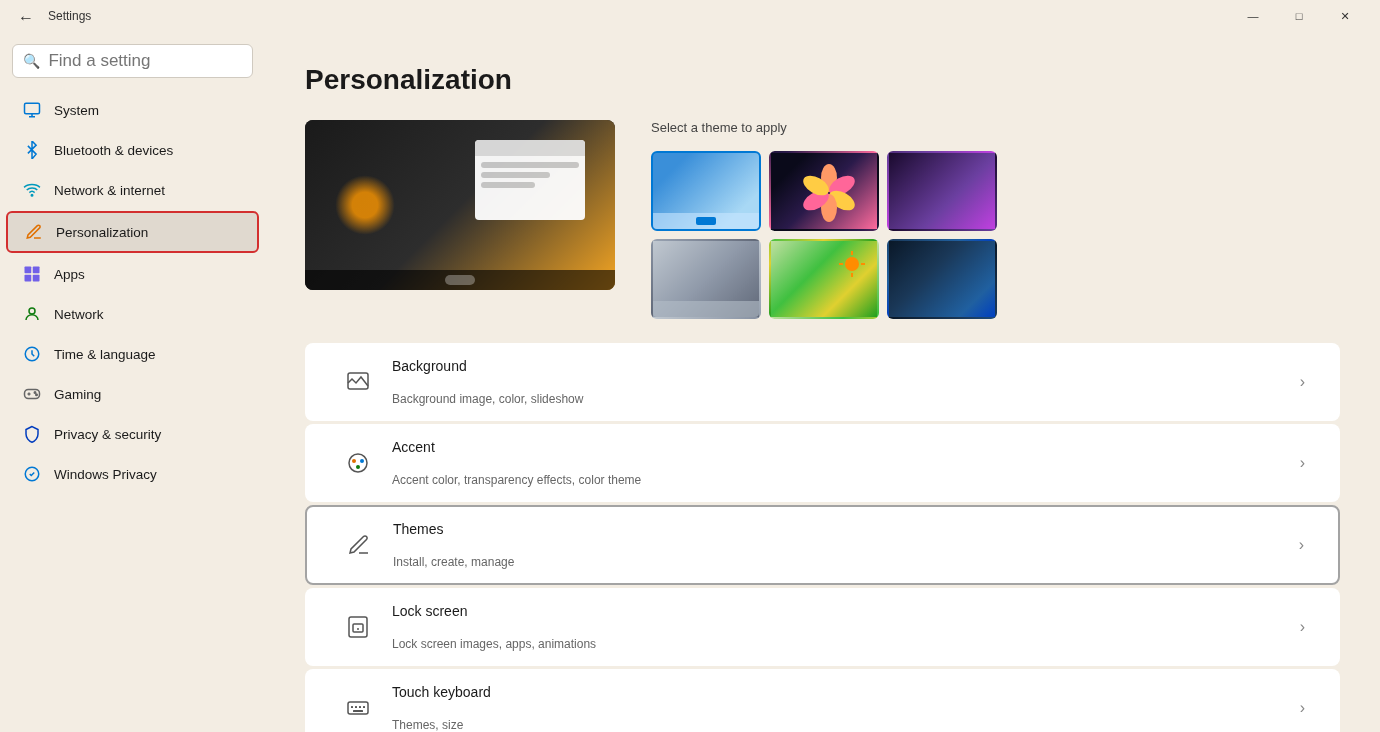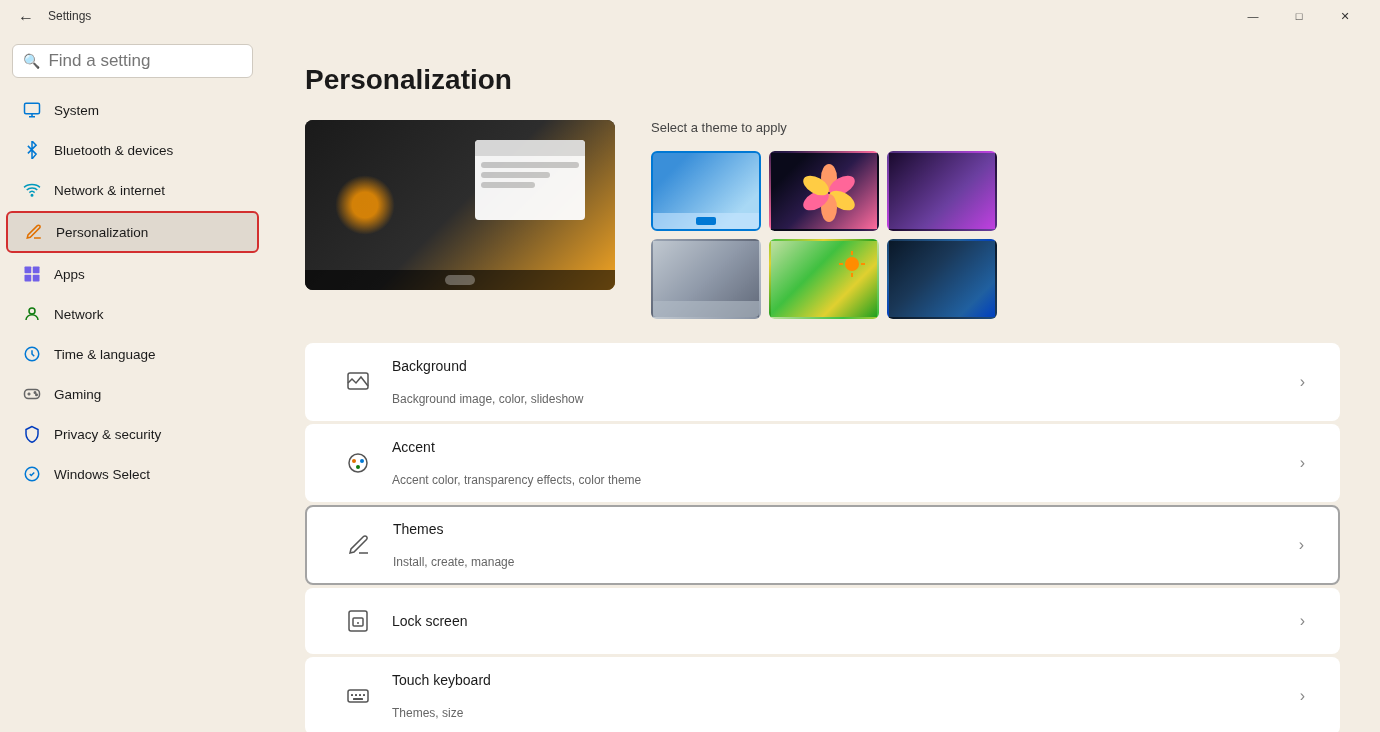--- a/index.html
+++ b/index.html
@@ -439,21 +439,21 @@
       <span>Privacy &amp; security</span>
     </div>
 
     <div class="nav-item">
       <span class="nav-icon blue">
         <svg class="nav-svg" viewBox="0 0 24 24" fill="none" stroke="#0078d4" stroke-width="2">
             <circle cx="12" cy="12" r="9"></circle>
             <path d="M9 12l2 2 4-4"></path>
           </svg>
       </span>
-      <span>Windows Select</span>
+      <span>Windows Privacy</span>
     </div>
   </nav>
 
   <main class="main-content">
     <h1 class="page-title">Personalization</h1>
 
     <div class="theme-section">
       <div class="themes-top">
 
         <div class="theme-preview">
@@ -570,20 +570,21 @@
       <div class="settings-item">
         <div class="settings-item-icon">
           <svg width="24" height="24" viewBox="0 0 24 24" fill="none">
               <rect x="3" y="2" width="18" height="20" rx="2" stroke="#555" stroke-width="1.5"></rect>
               <rect x="7" y="9" width="10" height="8" rx="1" stroke="#555" stroke-width="1.5"></rect>
               <circle cx="12" cy="14" r="1" fill="#555"></circle>
             </svg>
         </div>
         <div class="settings-item-text">
           <span class="settings-item-title">Lock screen</span>
+          <span class="settings-item-desc">Lock screen images, apps, animations</span>
         </div>
         <span class="settings-item-chevron">›</span>
       </div>
 
       <div class="settings-item">
         <div class="settings-item-icon">
           <svg width="24" height="24" viewBox="0 0 24 24" fill="none">
               <rect x="2" y="6" width="20" height="12" rx="2" stroke="#555" stroke-width="1.5"></rect>
               <rect x="5" y="10" width="2" height="2" rx="0.5" fill="#555"></rect>
               <rect x="9" y="10" width="2" height="2" rx="0.5" fill="#555"></rect>

